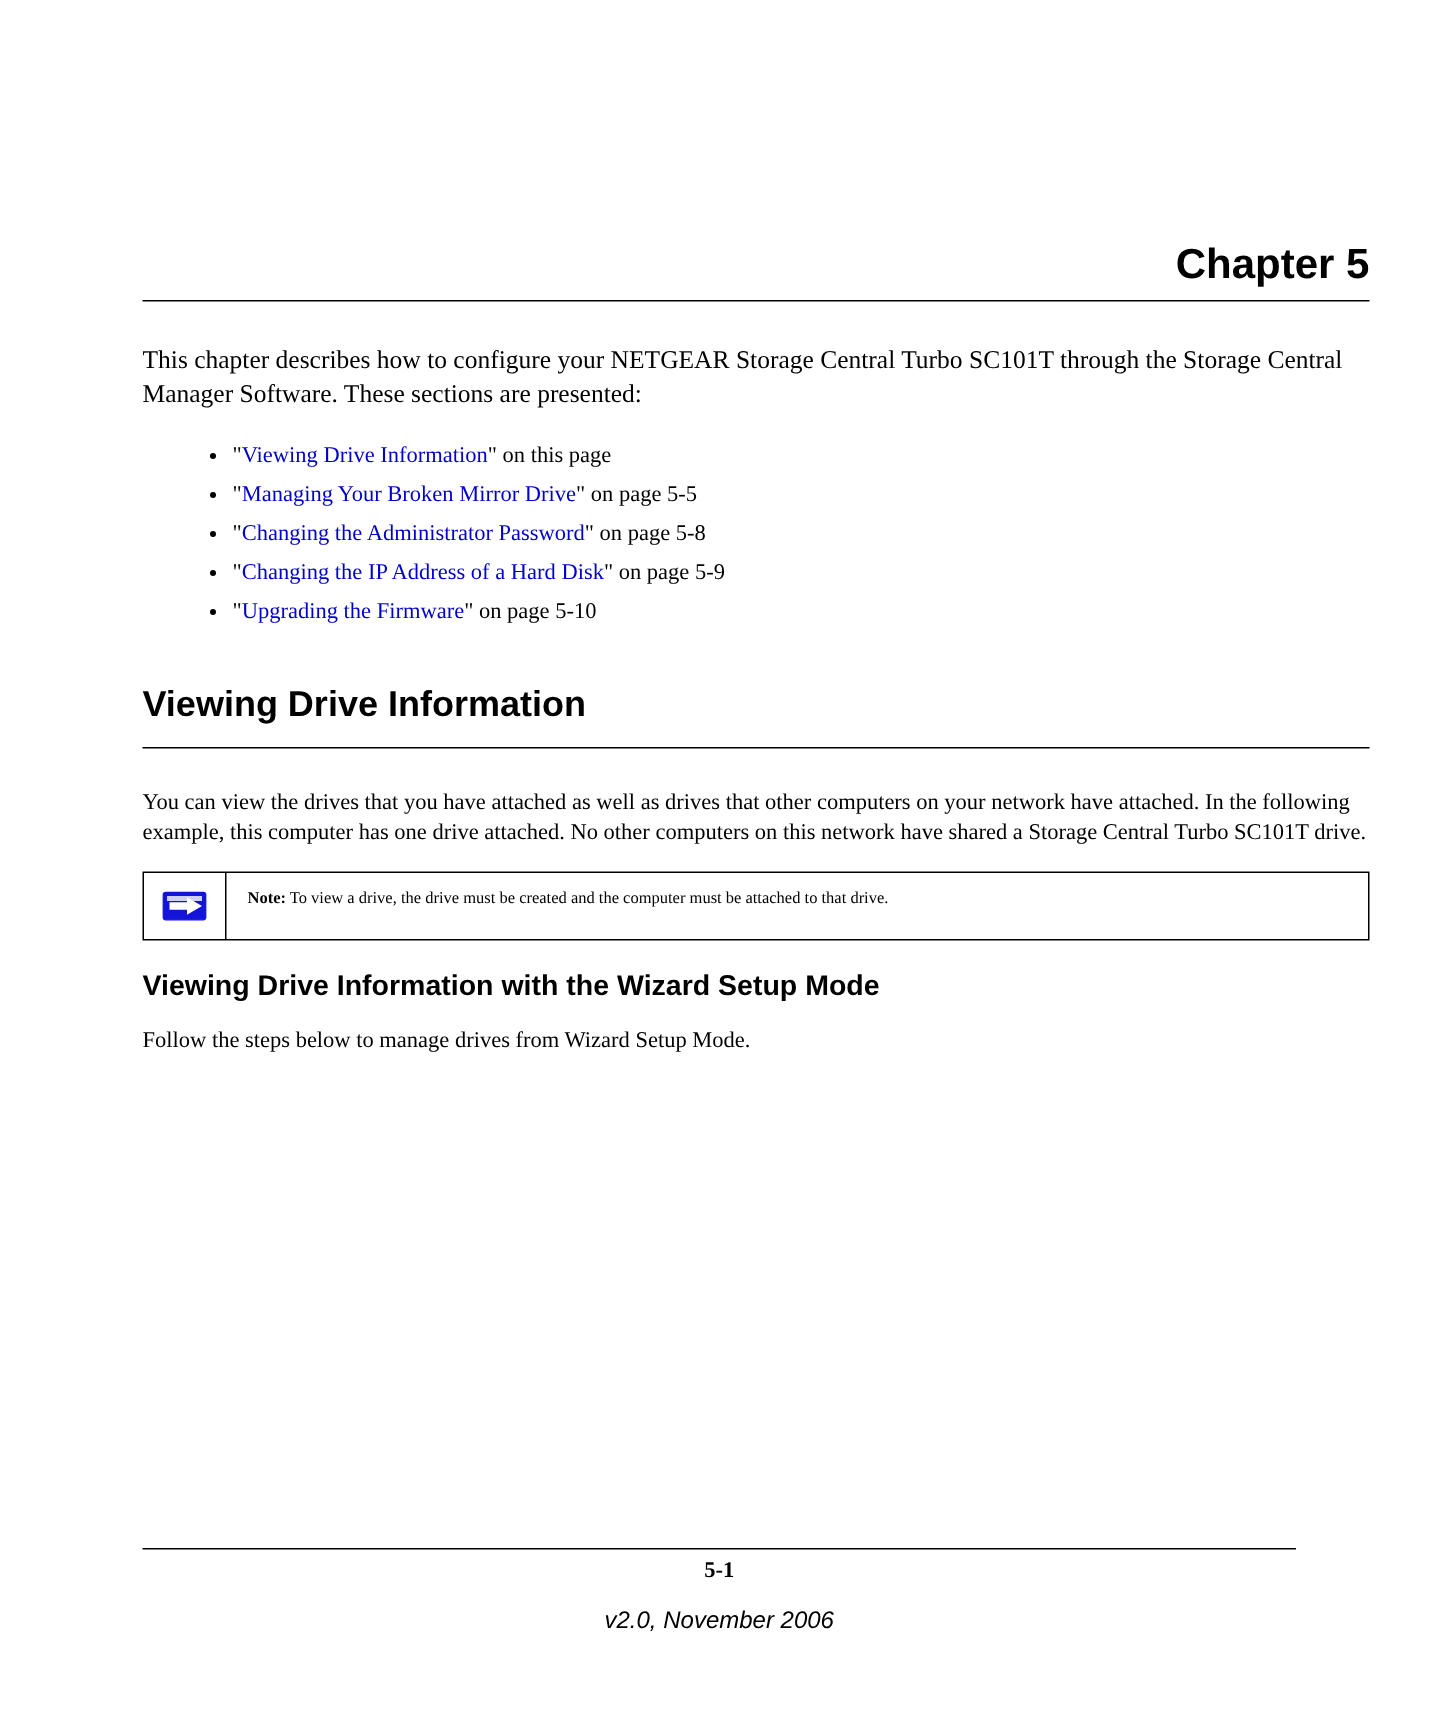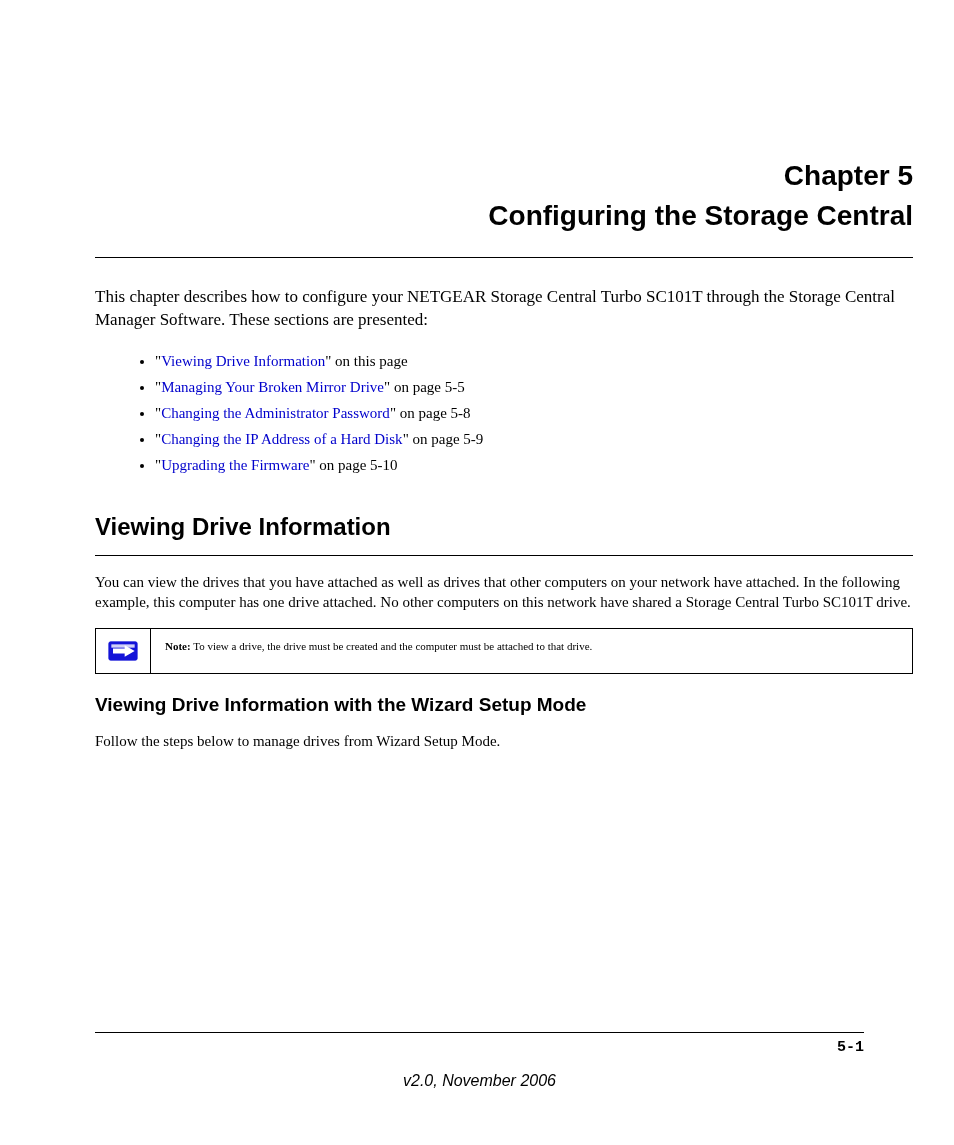--- a/index.html
+++ b/index.html
@@ -105,23 +105,23 @@
     left: 95px;
     right: 90px;
   }
   .footer-rule {
     border: none;
     border-top: 1px solid #000;
     margin: 0 0 6px 0;
   }
   .footer-row {
     display: flex;
-    justify-content: flex-end;
+    justify-content: center;
     font-size: 13px;
-    font-family: Liberation Mono, monospace;
+    font-family: Liberation Serif, serif;
   }
   .footer-right {
     font-weight: bold;
     font-size: 15px;
   }
   .footer-version {
     font-size: 16px;
     font-style: italic;
     font-family: Arial, Helvetica, sans-serif;
     margin-top: 16px;
@@ -130,36 +130,35 @@
     width: 30px;
     height: 20px;
   }
 </style>
 </head>
 <body>
 
 <div class="page">
 
   <div class="chapter-label">Chapter 5</div>
-  <div class="chapter-title">Configuring the Storage Central</div>
   <hr class="rule">
 
   <p class="intro">This chapter describes how to configure your NETGEAR Storage Central Turbo SC101T through the Storage Central Manager Software. These sections are presented:</p>
 
   <ul class="toc">
     <li><span>"</span><span class="link">Viewing Drive Information</span><span>" on this page</span></li>
     <li><span>"</span><span class="link">Managing Your Broken Mirror Drive</span><span>" on page 5-5</span></li>
     <li><span>"</span><span class="link">Changing the Administrator Password</span><span>" on page 5-8</span></li>
     <li><span>"</span><span class="link">Changing the IP Address of a Hard Disk</span><span>" on page 5-9</span></li>
     <li><span>"</span><span class="link">Upgrading the Firmware</span><span>" on page 5-10</span></li>
   </ul>
 
   <div class="section-title">Viewing Drive Information</div>
   <hr class="rule">
-  <p class="body-text" style="margin-top:16px;">You can view the drives that you have attached as well as drives that other computers on your network have attached. In the following example, this computer has one drive attached. No other computers on this network have shared a Storage Central Turbo SC101T drive.</p>
+  <p class="body-text" style="margin-top:26px;">You can view the drives that you have attached as well as drives that other computers on your network have attached. In the following example, this computer has one drive attached. No other computers on this network have shared a Storage Central Turbo SC101T drive.</p>
 
   <div class="note-box">
     <div class="note-icon-cell">
       <svg class="arrow-icon" viewBox="0 0 36 24">
         <rect x="1" y="1" width="34" height="22" rx="2" fill="#1414d8" stroke="#1414d8"></rect>
         <rect x="4" y="4" width="28" height="16" fill="#1414d8"></rect>
         <rect x="4" y="4" width="28" height="4" fill="#ffffff" opacity="0.8"></rect>
         <polygon points="6,9 20,9 20,5 32,12 20,19 20,15 6,15" fill="#ffffff"></polygon>
       </svg>
     </div>

